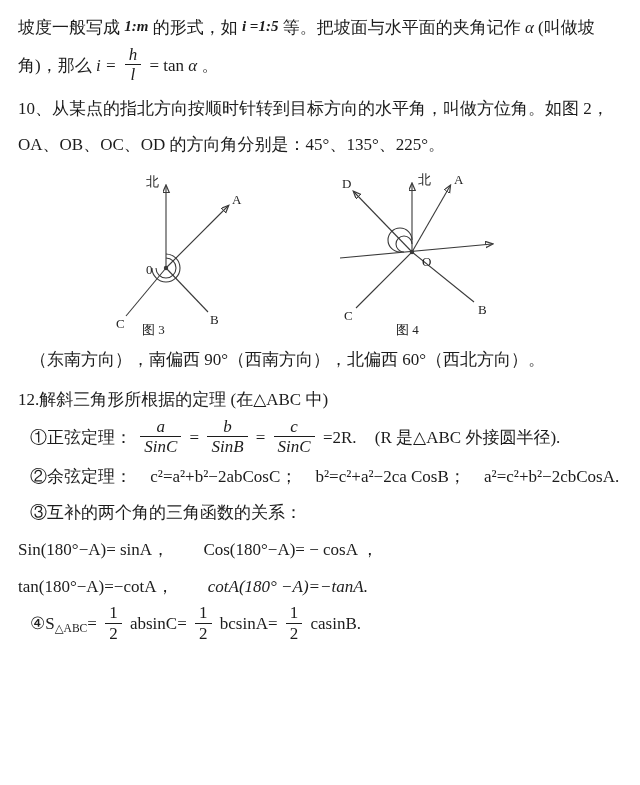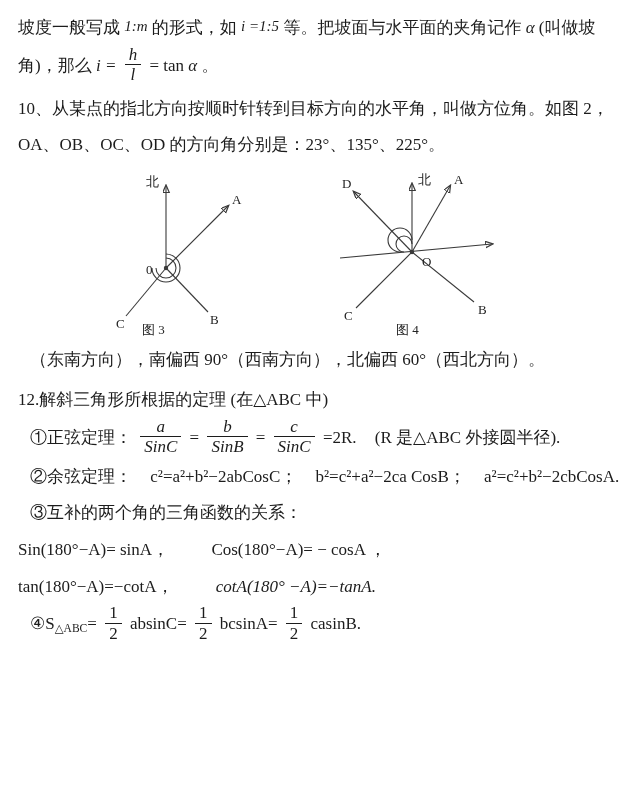--- a/index.html
+++ b/index.html
@@ -5,30 +5,30 @@
   * { margin: 0; padding: 0; box-sizing: border-box; }
   html, body { background: #ffffff; }
   body {
     width: 640px; height: 785px; overflow: hidden;
     font-family: "Liberation Serif", "DejaVu Serif", serif;
     color: #1c1c1c; font-size: 17px;
     padding: 6px 16px 0 18px;
   }
   .line { line-height: 2.15; white-space: nowrap; }
   .it { font-style: italic; }
-  .raised { position: relative; top: -2px; font-size: 15px; }
+  .raised { position: relative; top: -2px; font-size: 15px; font-weight: bold; }
   .para { margin-top: 4px; }
   .frac {
     display: inline-block; vertical-align: middle; text-align: center;
     font-style: italic; margin: 0 4px; line-height: 1.15; position: relative; top: -2px;
   }
   .frac .num { display: block; border-bottom: 1px solid #1c1c1c; padding: 0 4px; }
   .frac .den { display: block; padding: 0 4px; }
   .frac.upright { font-style: normal; }
-  .gap-r { margin-right: 38px; }
+  .gap-r { margin-right: 30px; }
   .gap-s { margin-right: 14px; }
   .sub { font-size: 0.68em; vertical-align: -0.25em; }
   .figures {
     display: flex; align-items: flex-end; gap: 58px;
     margin: 4px 0 6px 86px;
   }
   svg text { font-family: "Liberation Serif", "DejaVu Serif", serif; font-size: 13px; fill: #222; }
   svg line, svg path { stroke: #3a3a3a; stroke-width: 1.1; fill: none; }
   .indent { padding-left: 12px; }
 </style>
@@ -52,21 +52,21 @@
       <span class="it">i =</span>
       <span class="frac"><span class="num">h</span><span class="den">l</span></span>
       <span>= tan</span>
       <span class="it">α</span>
       <span>。</span>
     </div>
   </div>
 
   <div class="para">
     <div class="line">10、从某点的指北方向按顺时针转到目标方向的水平角，叫做方位角。如图 2，</div>
-    <div class="line">OA、OB、OC、OD 的方向角分别是：23°、135°、225°。</div>
+    <div class="line">OA、OB、OC、OD 的方向角分别是：45°、135°、225°。</div>
   </div>
 
   <div class="figures">
 
     <svg width="150" height="168" viewBox="0 0 150 168">
       <defs>
         <marker id="arw3" markerWidth="8" markerHeight="8" refX="6" refY="3" orient="auto">
           <path d="M0,0 L7,3 L0,6 Z" fill="#3a3a3a" stroke="none"></path>
         </marker>
       </defs>

